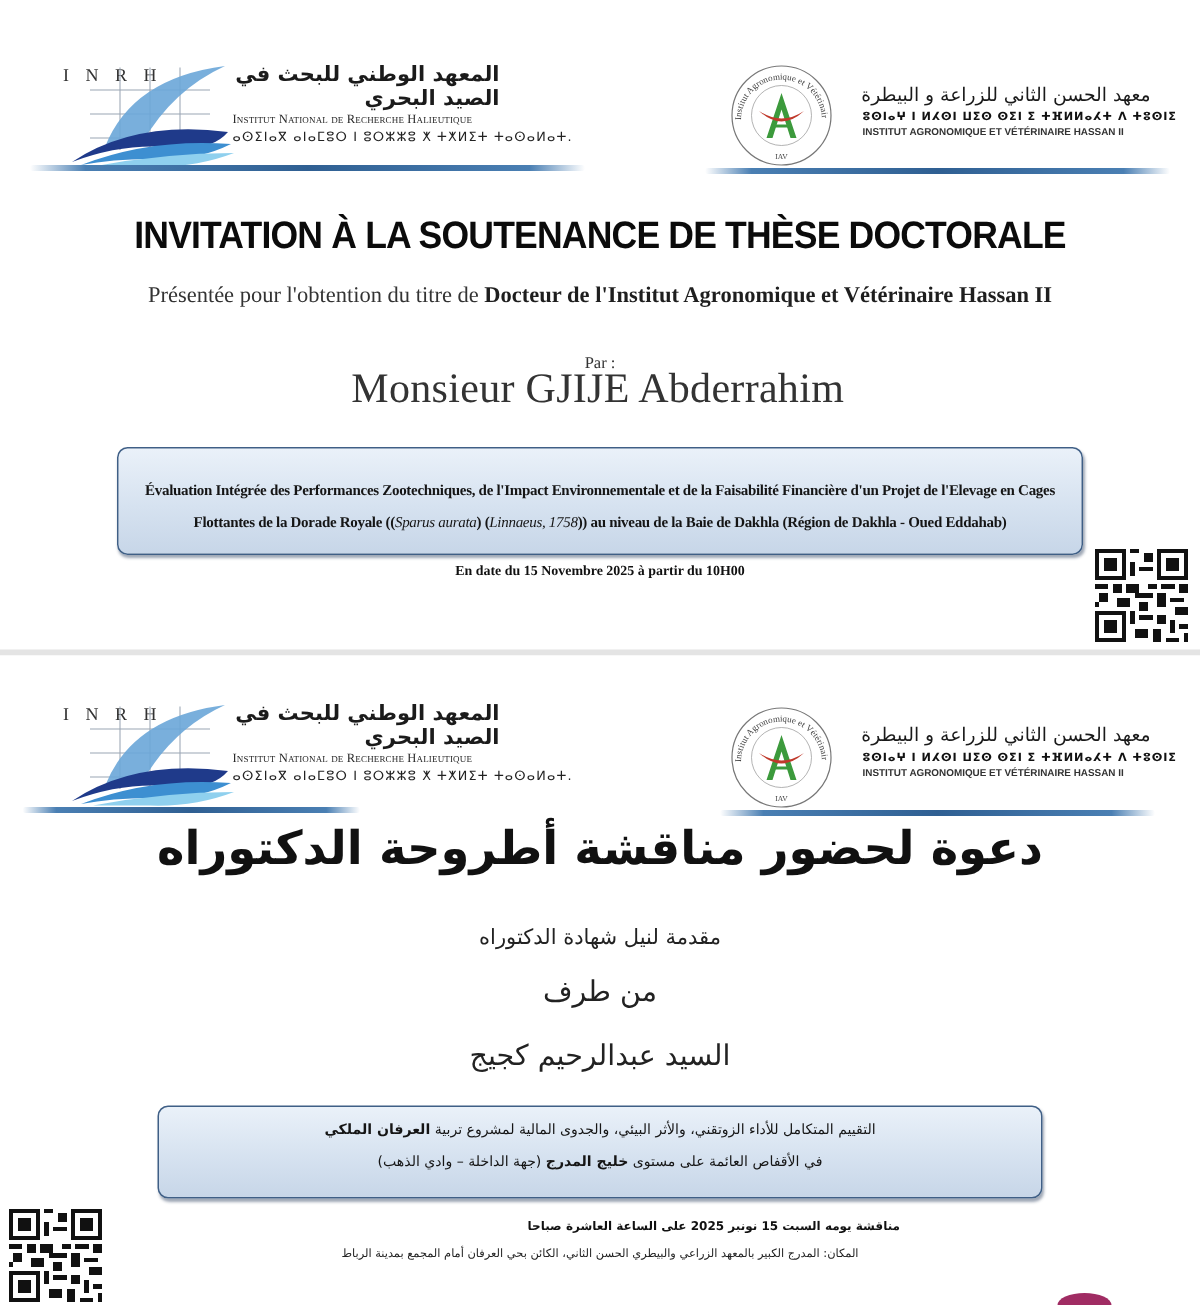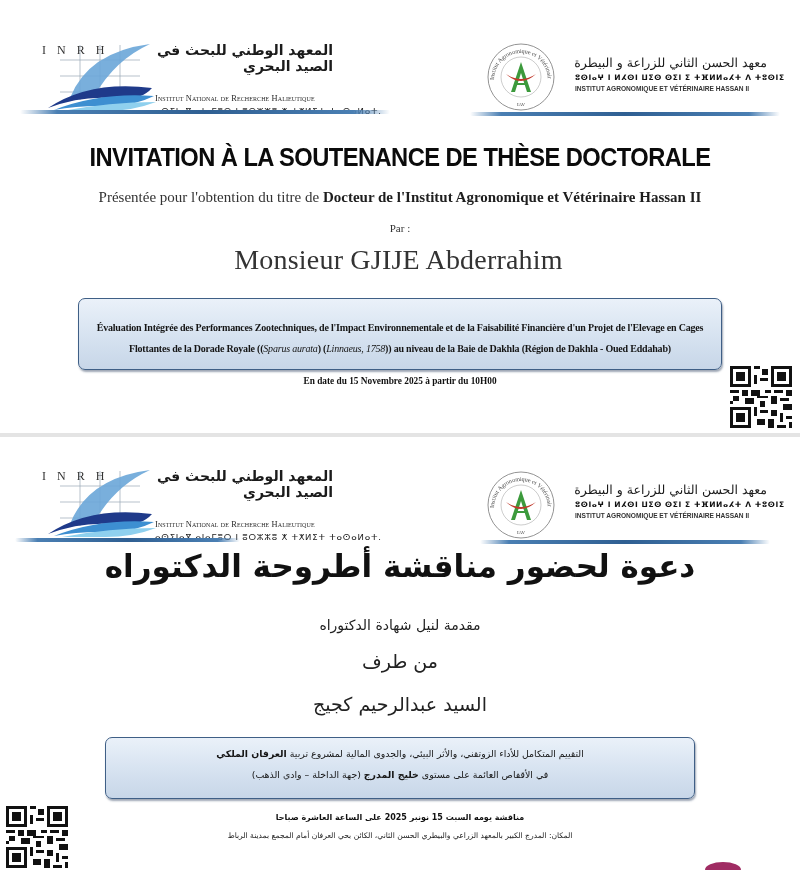--- a/index.html
+++ b/index.html
@@ -8,38 +8,38 @@
 
   .half { position: absolute; left: 0; width: 800px; background: #fff; }
   .half.fr { top: 0; height: 433px; }
   .half.ar { top: 437px; height: 433px; }
   .separator { position: absolute; top: 433px; left: 0; width: 800px; height: 4px; background: #e4e4e4; }
 
   
   .inrh-logo { position: absolute; left: 40px; width: 120px; height: 72px; }
   .inrh-text { position: absolute; left: 155px; width: 200px; }
   .inrh-ar { font-family: "DejaVu Sans", sans-serif; font-weight: bold; font-size: 14px; direction: rtl; text-align: right; color: #1b1b1b; width: 178px; }
-  .inrh-fr { font-family: "Liberation Serif", serif; font-size: 8.4px; font-variant: small-caps; color: #2a2a2a; letter-spacing: 0.1px; margin-top: 20px; white-space: nowrap; }
+  .inrh-fr { font-family: "Liberation Serif", serif; font-size: 8.4px; font-variant: small-caps; color: #2a2a2a; letter-spacing: 0.1px; margin-top: 1px; white-space: nowrap; }
   .inrh-tf { font-family: "DejaVu Sans", sans-serif; font-size: 8.5px; color: #222; margin-top: 3px; letter-spacing: 0.8px; white-space: nowrap; }
 
   .iav-seal { position: absolute; left: 486px; width: 70px; height: 70px; }
   .iav-text { position: absolute; left: 575px; width: 220px; }
   .iav-ar { font-family: "DejaVu Serif", serif; font-size: 12.5px; direction: rtl; text-align: center; color: #1a1a1a; width: 192px; white-space: nowrap; }
   .iav-tf { font-family: "DejaVu Sans", sans-serif; font-size: 7.5px; color: #111; font-weight: bold; margin-top: 3px; letter-spacing: 0.6px; white-space: nowrap; }
   .iav-fr { font-family: "Liberation Sans", sans-serif; font-size: 6.6px; font-weight: bold; color: #333; margin-top: 3px; white-space: nowrap; }
 
   .header-rule { position: absolute; height: 4px; border-radius: 2px;
     background: linear-gradient(90deg, rgba(58,110,165,0) 0%, #4a7fb3 10%, #2f5f92 50%, #4a7fb3 90%, rgba(58,110,165,0) 100%); }
 
   
   .fr-title { position: absolute; top: 143px; left: 0; width: 800px; text-align: center;
     font-family: "Liberation Sans", sans-serif; font-weight: bold; font-size: 25.5px; letter-spacing: -0.6px; color: #0b0b0b; transform: scaleX(0.93); }
   .fr-sub { position: absolute; top: 189px; left: 0; width: 800px; text-align: center; font-size: 15px; color: #333; }
   .fr-sub b { color: #1e1e1e; }
-  .fr-par { position: absolute; top: 222px; left: 0; width: 800px; text-align: center; font-size: 11px; color: #333; }
+  .fr-par { position: absolute; top: 236px; left: 0; width: 800px; text-align: center; font-size: 11px; color: #333; }
   .fr-name { position: absolute; top: 244px; left: 0; width: 797px; text-align: center; font-size: 28px; color: #333; letter-spacing: 0.2px; }
 
   .thesis-box { position: absolute; border: 1.5px solid #3f5f86; border-radius: 7px;
     background: linear-gradient(180deg, #eaf1f9 0%, #d6e2f0 55%, #c7d6e8 100%);
     box-shadow: 1px 2px 2px rgba(40,60,90,0.45); text-align: center; }
   .fr-box { top: 298px; left: 78px; width: 644px; height: 72px; padding: 18px 10px 0 10px;
     font-family: "Liberation Serif", serif; font-weight: bold; font-size: 10px; line-height: 21px; color: #151515; letter-spacing: -0.2px; }
   .fr-box i { font-weight: normal; }
 
   .fr-date { position: absolute; top: 376px; left: 180px; width: 440px; text-align: center; font-weight: bold; font-size: 9.3px; color: #111; }
@@ -48,21 +48,21 @@
   .qr { position: absolute; width: 62px; height: 62px; }
 
   
   .ar-title { position: absolute; top: 548px; left: 0; width: 800px; text-align: center; direction: rtl;
     font-family: "DejaVu Sans", sans-serif; font-size: 31px; color: #111; }
   .ar-sub { position: absolute; top: 617px; left: 0; width: 800px; text-align: center; direction: rtl; font-family: "DejaVu Sans", sans-serif; font-size: 14px; color: #222; }
   .ar-par { position: absolute; top: 650px; left: 0; width: 800px; text-align: center; direction: rtl; font-family: "DejaVu Sans", sans-serif; font-size: 19px; color: #222; }
   .ar-name { position: absolute; top: 693px; left: 0; width: 800px; text-align: center; direction: rtl; font-family: "DejaVu Sans", sans-serif; font-size: 19px; color: #222; }
   .ar-box { top: 737px; left: 105px; width: 590px; height: 62px; padding: 5px 10px 0 10px; direction: rtl;
     font-family: "DejaVu Sans", sans-serif; font-size: 9.4px; line-height: 21px; color: #151515; }
-  .ar-date { position: absolute; top: 813px; left: 200px; width: 400px; text-align: center; direction: rtl; font-family: "DejaVu Sans", sans-serif; font-weight: bold; font-size: 8px; color: #111; }
+  .ar-date { position: absolute; top: 813px; left: 200px; width: 400px; direction: rtl; font-family: "DejaVu Sans", sans-serif; font-weight: bold; font-size: 8px; color: #111; }
   .ar-loc { position: absolute; top: 831px; left: 140px; width: 520px; text-align: center; direction: rtl; font-family: "DejaVu Sans", sans-serif; font-size: 7.6px; color: #222; }
 
   .pink-arc { position: absolute; left: 705px; top: 862px; width: 36px; height: 16px; border-radius: 50% 50% 0 0; background: #a02c63; }
 </style>
 </head>
 <body>
 
 <section class="half fr">
 
   <svg class="inrh-logo" style="top:40px" viewBox="0 0 120 72">

